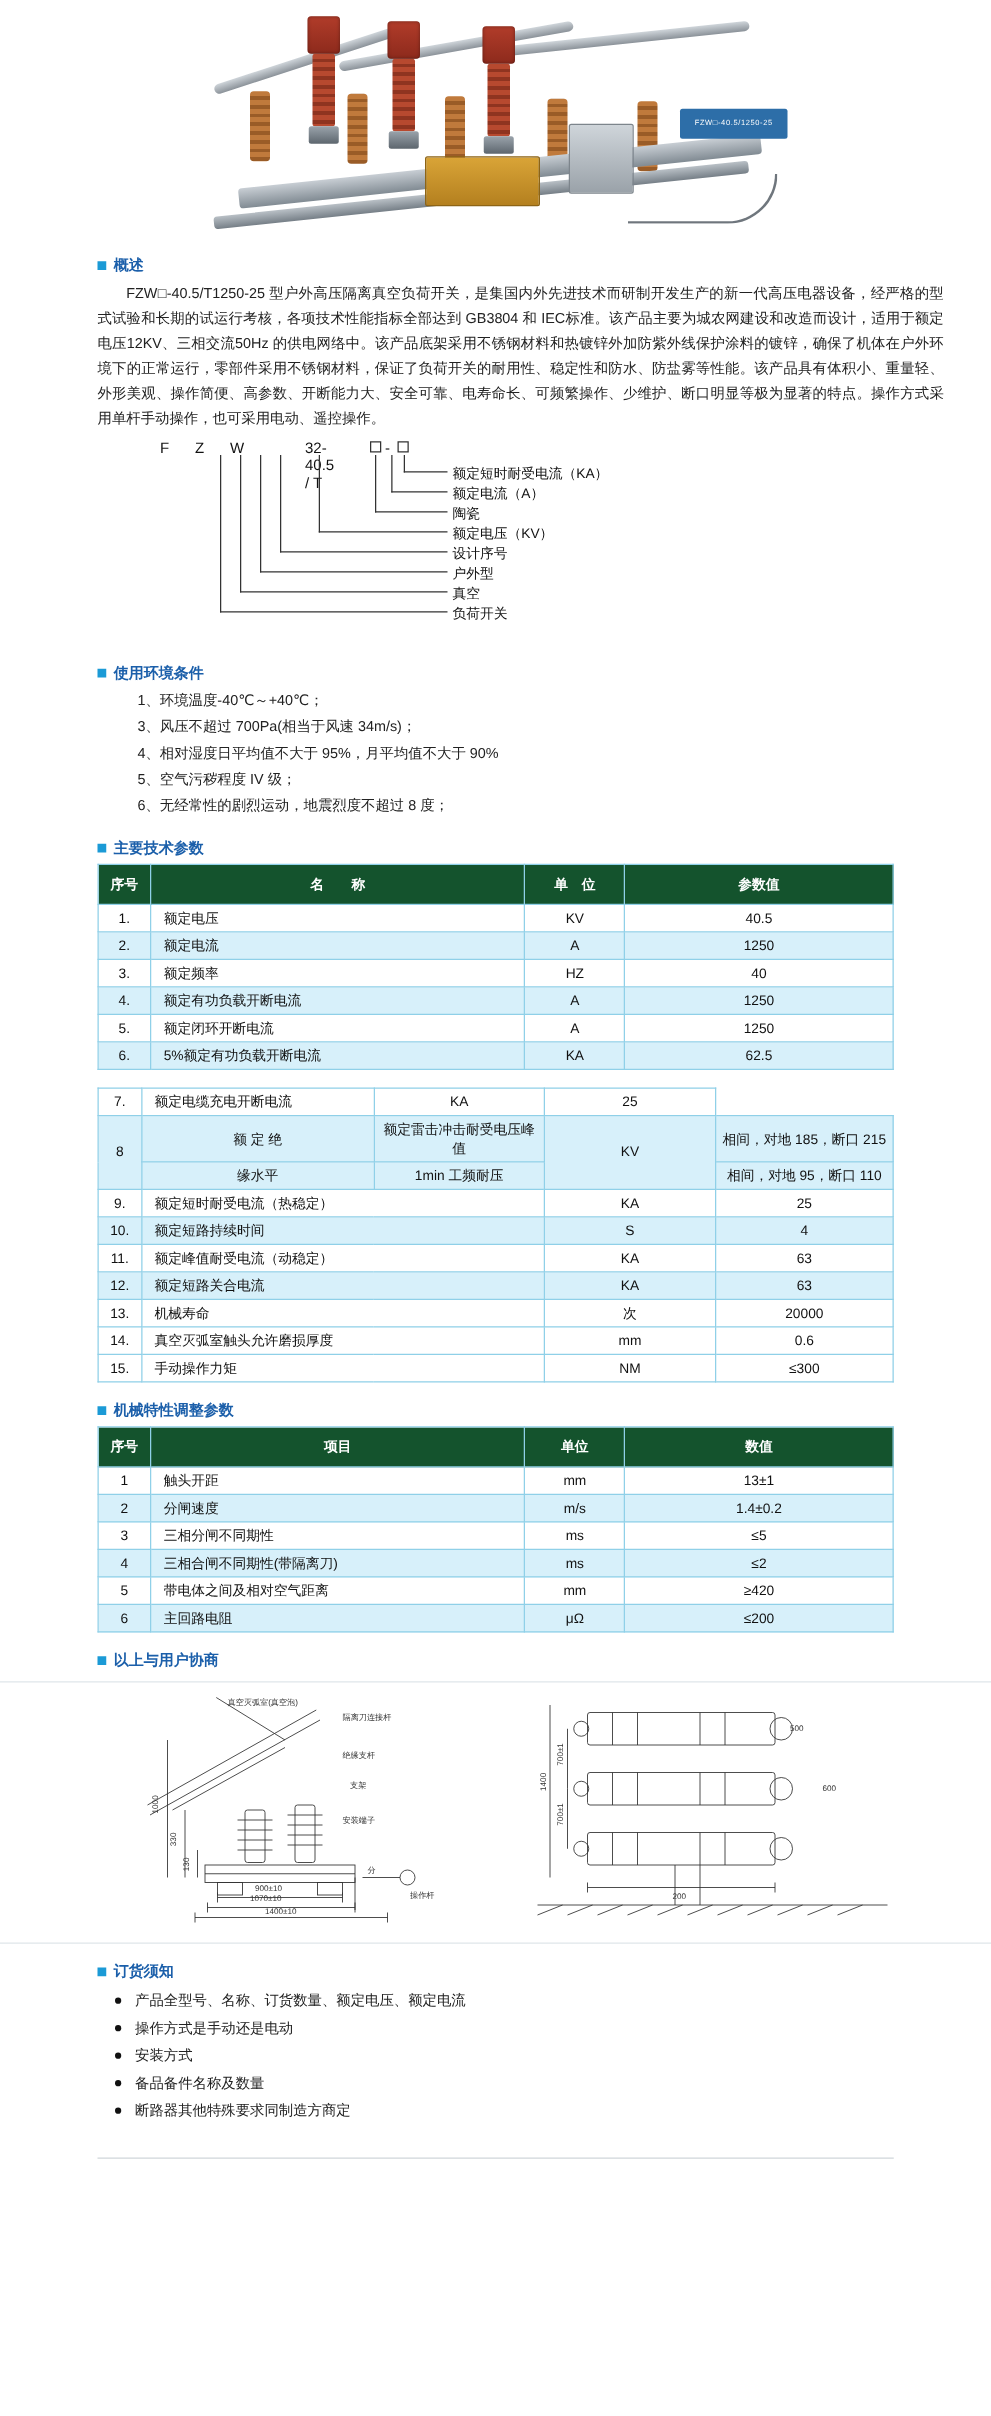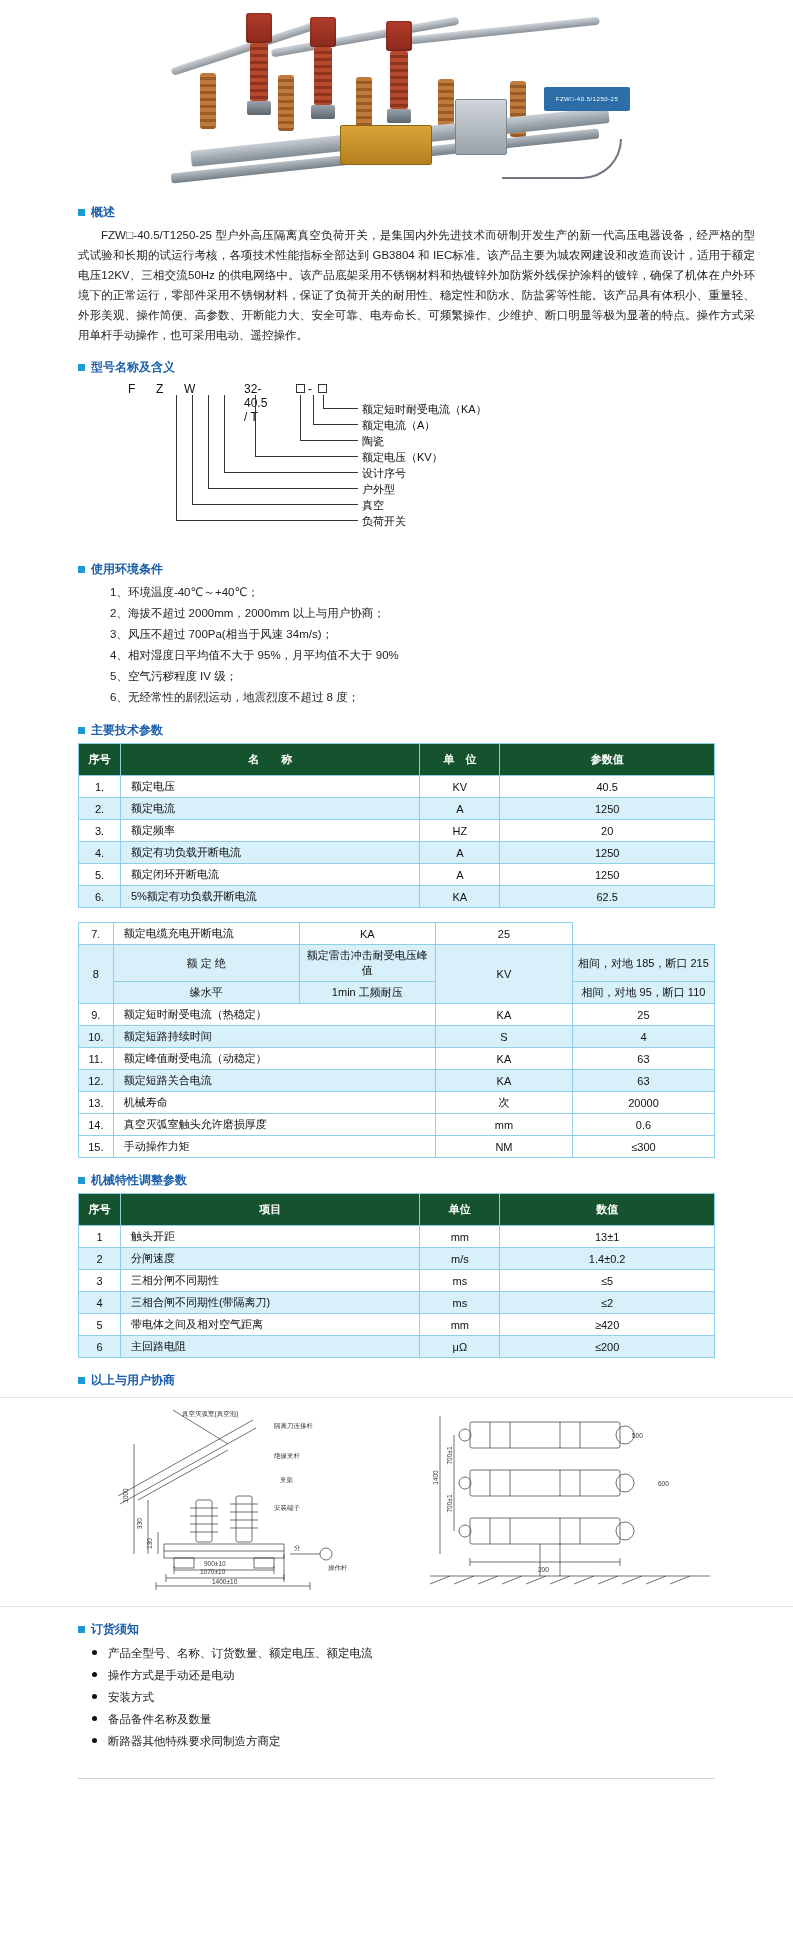--- a/index.html
+++ b/index.html
@@ -309,24 +309,20 @@
       <div class="label-plate">FZW□-40.5/1250-25</div>
     </div>
   </div>
 
   <div class="sec-head">
     <span class="sq"></span>
     <span>概述</span>
   </div>
   <p class="para">FZW□-40.5/T1250-25 型户外高压隔离真空负荷开关，是集国内外先进技术而研制开发生产的新一代高压电器设备，经严格的型式试验和长期的试运行考核，各项技术性能指标全部达到 GB3804 和 IEC标准。该产品主要为城农网建设和改造而设计，适用于额定电压12KV、三相交流50Hz 的供电网络中。该产品底架采用不锈钢材料和热镀锌外加防紫外线保护涂料的镀锌，确保了机体在户外环境下的正常运行，零部件采用不锈钢材料，保证了负荷开关的耐用性、稳定性和防水、防盐雾等性能。该产品具有体积小、重量轻、外形美观、操作简便、高参数、开断能力大、安全可靠、电寿命长、可频繁操作、少维护、断口明显等极为显著的特点。操作方式采用单杆手动操作，也可采用电动、遥控操作。</p>
 
-  <div class="sec-head">
-    <span class="sq"></span>
-    <span>型号名称及含义</span>
-  </div>
 
   <div class="model-wrap">
     <div class="model-letters">
       <span class="ml-f">F</span>
       <span class="ml-z">Z</span>
       <span class="ml-w">W</span>
       <span class="ml-num">32-40.5 / T</span>
       <span class="ml-sq1"></span>
       <span class="ml-dash">-</span>
       <span class="ml-sq2"></span>
@@ -350,21 +346,20 @@
     <div class="leader-lbl" style="left:362px; top:116px;">真空</div>
     <div class="leader-lbl" style="left:362px; top:132px;">负荷开关</div>
   </div>
 
   <div class="sec-head">
     <span class="sq"></span>
     <span>使用环境条件</span>
   </div>
   <div class="cond-list">
     <div>1、环境温度-40℃～+40℃；</div>
-    <div>2、海拔不超过 2000mm，2000mm 以上与用户协商；</div>
     <div>3、风压不超过 700Pa(相当于风速 34m/s)；</div>
     <div>4、相对湿度日平均值不大于 95%，月平均值不大于 90%</div>
     <div>5、空气污秽程度 IV 级；</div>
     <div>6、无经常性的剧烈运动，地震烈度不超过 8 度；</div>
   </div>
 
   <div class="sec-head">
     <span class="sq"></span>
     <span>主要技术参数</span>
   </div>
@@ -388,21 +383,21 @@
       <tr class="alt">
         <td>2.</td>
         <td class="left">额定电流</td>
         <td>A</td>
         <td>1250</td>
       </tr>
       <tr>
         <td>3.</td>
         <td class="left">额定频率</td>
         <td>HZ</td>
-        <td>20</td>
+        <td>40</td>
       </tr>
       <tr class="alt">
         <td>4.</td>
         <td class="left">额定有功负载开断电流</td>
         <td>A</td>
         <td>1250</td>
       </tr>
       <tr>
         <td>5.</td>
         <td class="left">额定闭环开断电流</td>

